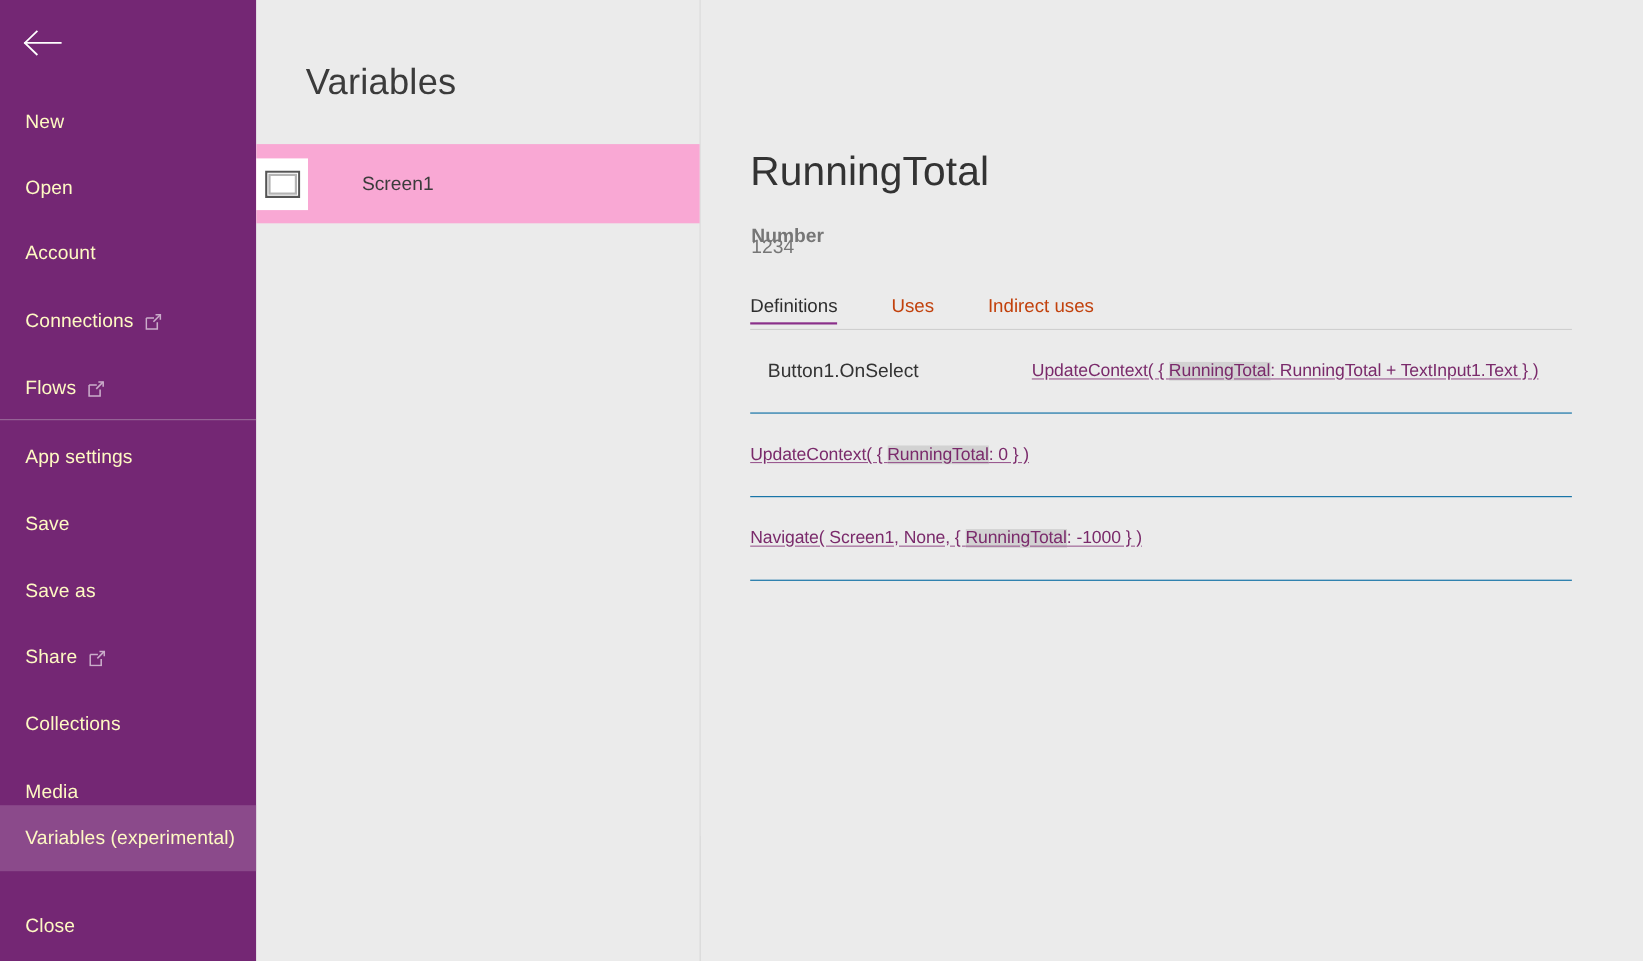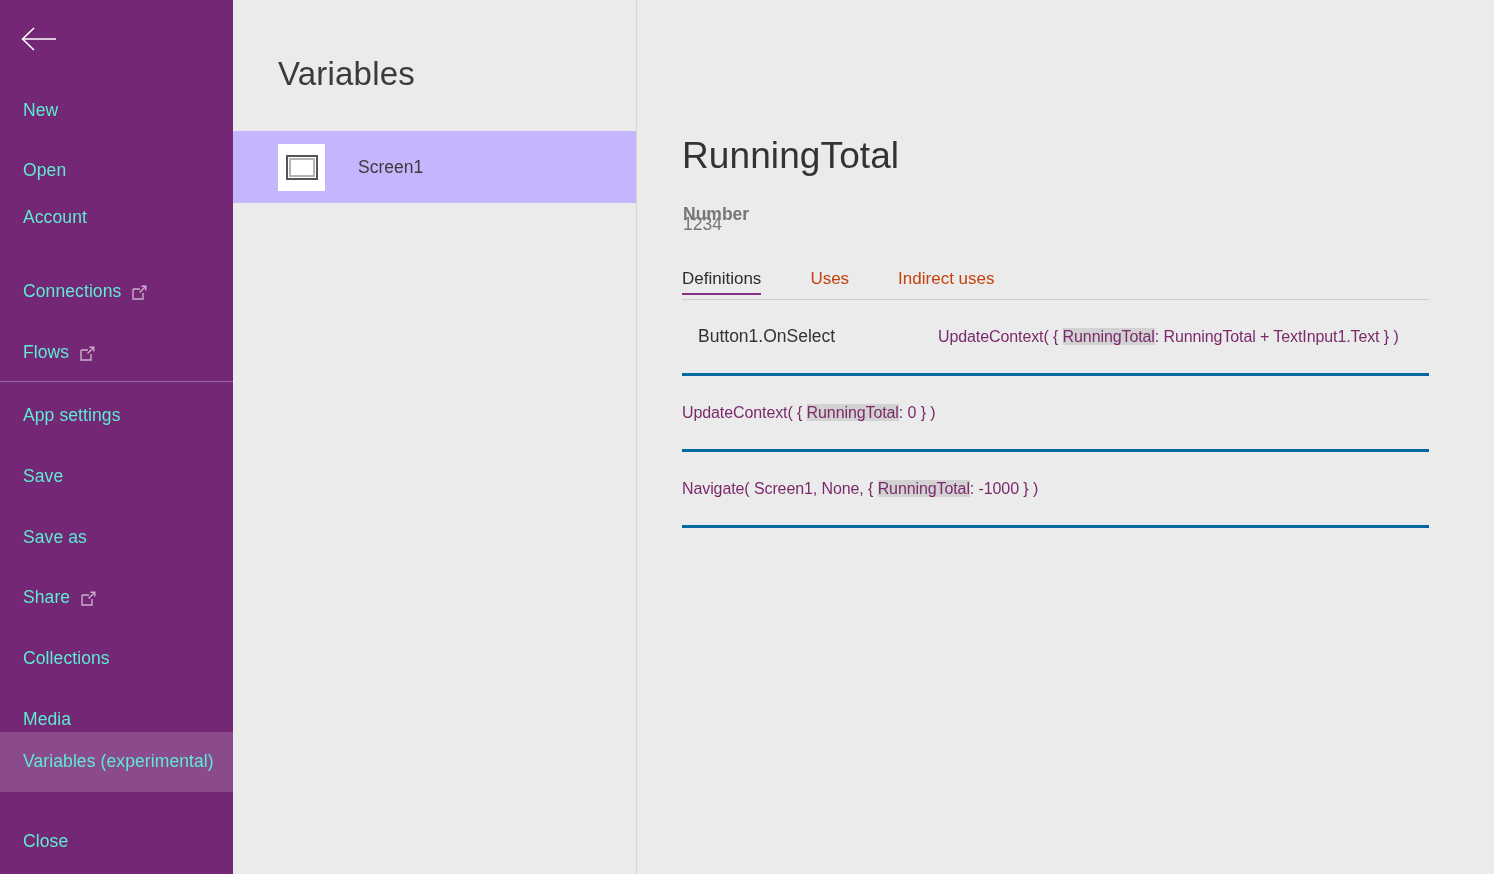--- a/index.html
+++ b/index.html
@@ -27,21 +27,21 @@
     padding-left:20px;
     cursor:pointer;
   }
   #back-btn svg { display:block; }
 
   .nav-item {
     position:absolute; left:0;
     width:233px; height:60px;
     display:flex; align-items:center;
     padding-left:23px;
-    color:#5eead4;
+    color:#fef9c3;
     font-size:17.5px;
     font-weight:400;
     letter-spacing:.1px;
     cursor:pointer;
     white-space:nowrap;
   }
   .nav-item .label { line-height:1; }
   .nav-item .ext {
     margin-left:11px;
     display:inline-flex;
@@ -70,25 +70,25 @@
     font-size:33px;
     font-weight:300;
     color:#3b3b3b;
     letter-spacing:.2px;
     line-height:1;
   }
   #screen-row {
     position:absolute;
     left:0; top:131px;
     width:403px; height:72px;
-    background:#c4b5fd;
+    background:#f9a8d4;
     display:flex;
     align-items:center;
-    padding-left:45px;
-    cursor:pointer;
+    cursor:pointer;
+    gap:16px;
   }
   #screen-icon-box {
     width:47px; height:47px;
     background:#ffffff;
     display:flex; align-items:center; justify-content:center;
     flex:0 0 47px;
   }
   #screen-row .screen-label {
     margin-left:33px;
     font-size:17.5px;
@@ -167,34 +167,35 @@
   #rows {
     position:absolute;
     left:45px; top:300px;
     width:747px;
   }
   .def-row {
     position:relative;
     height:76px;
     display:flex;
     align-items:center;
-    border-bottom:3px solid #0369a1;
+    border-bottom:1px solid #0369a1;
   }
   .def-target {
     flex:0 0 256px;
     font-size:17.5px;
     color:#333333;
     font-weight:400;
     padding-left:16px;
     white-space:nowrap;
   }
   .def-formula {
     flex:1 1 auto;
     font-size:16px;
     color:#7a2a6b;
+    text-decoration:underline;
     text-decoration-color:#9a5a90;
     text-underline-offset:2px;
     cursor:pointer;
     white-space:nowrap;
     letter-spacing:-.1px;
   }
   .def-formula .hl {
     background:#d2d2d2;
   }
 </style>
@@ -216,21 +217,21 @@
 
     <div id="nav-divider"></div>
 
     <div id="nav-list">
         <div class="nav-item" style="top: 81px;">
           <span class="label">New</span>
         </div>
         <div class="nav-item" style="top: 141px;">
           <span class="label">Open</span>
         </div>
-        <div class="nav-item" style="top: 188px;">
+        <div class="nav-item" style="top: 200px;">
           <span class="label">Account</span>
         </div>
         <div class="nav-item" style="top: 262px;">
           <span class="label">Connections</span>
           <span class="ext">
             <svg width="15" height="15" viewBox="0 0 15 15" aria-hidden="true">
               <path d="M1 4 H8 M1 4 V14 H11 V8" stroke="#ffffff" stroke-width="1.4" fill="none"></path>
               <path d="M7.5 7.5 L13.6 1.4" stroke="#ffffff" stroke-width="1.4" fill="none"></path>
               <path d="M9.4 1.2 H13.8 V5.6" stroke="#ffffff" stroke-width="1.4" fill="none"></path>
             </svg>

